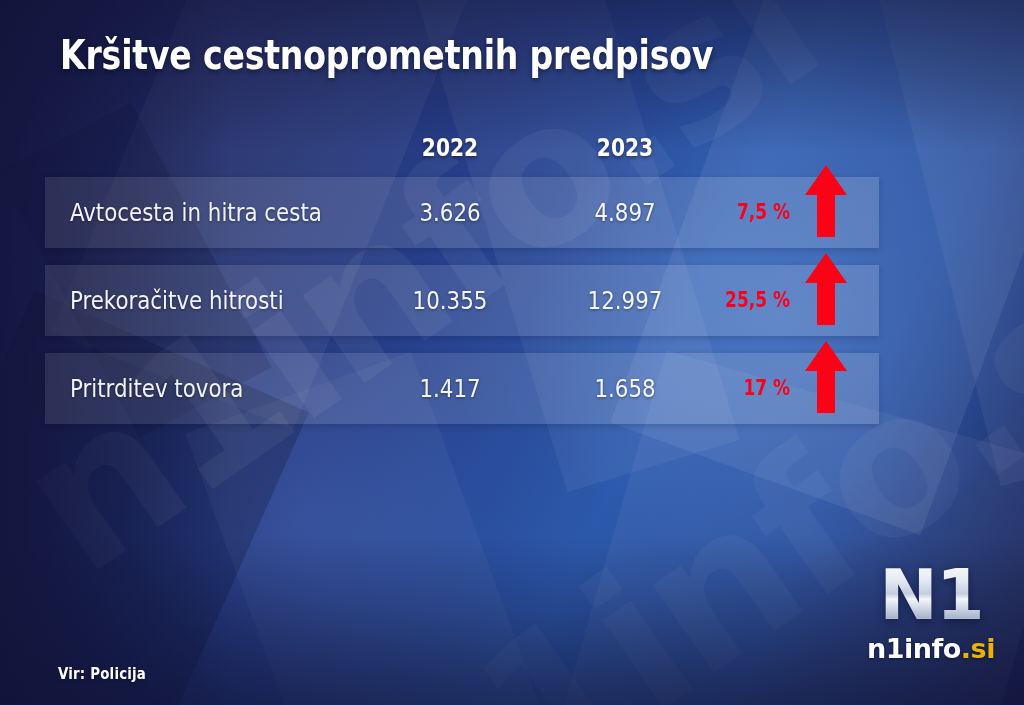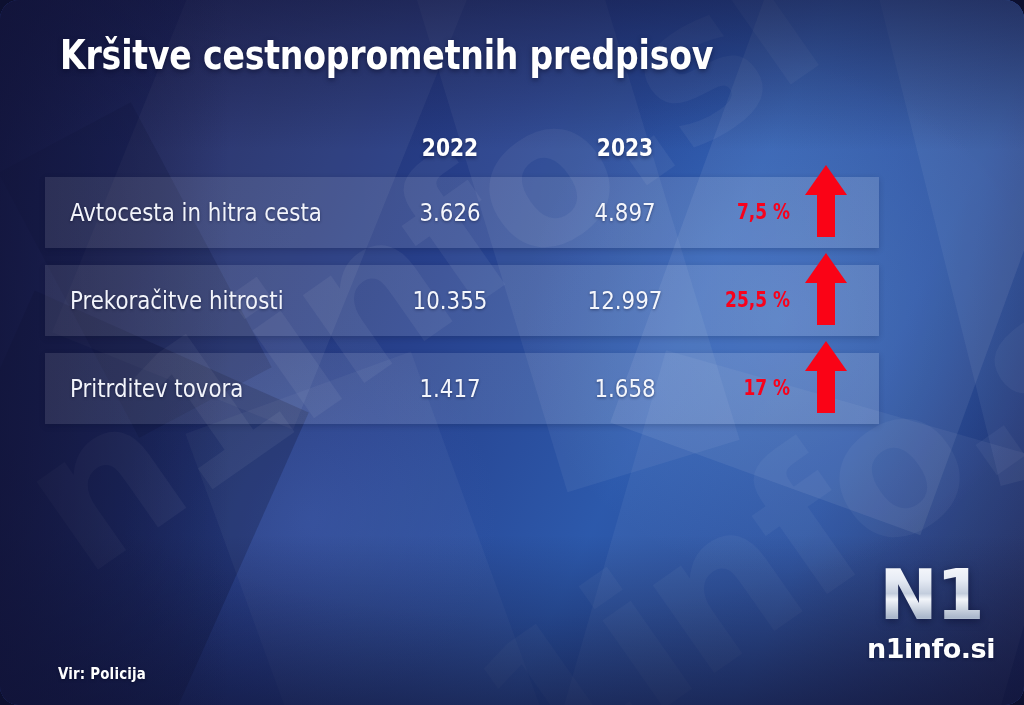--- a/index.html
+++ b/index.html
@@ -13,21 +13,20 @@
     overflow: hidden;
     font-family: "Liberation Sans", sans-serif;
   }
 
   #poster {
     position: relative;
     width: 1024px;
     height: 705px;
     overflow: hidden;
     background: #232a63;
-    border-radius: 19px;
   }
 
   
   .bg-base {
     position: absolute;
     inset: 0;
     background:
       radial-gradient(115% 90% at 62% 42%, #2f63b4 0%, #2a55a2 26%, #25408a 48%, #212f६e 70%, #1b2257 88%, #171a46 100%);
     background-color: #25418c;
   }
@@ -269,21 +268,21 @@
     margin-top: 4px;
     text-align: center;
     font-family: "DejaVu Sans", sans-serif;
     font-weight: bold;
     font-size: 27px;
     line-height: 30px;
     letter-spacing: -0.5px;
     color: #ffffff;
     text-shadow: 0 1px 3px rgba(4,8,40,0.5);
   }
-  .logo-sub .dot-si { color: #ffffff; }
+  .logo-sub .dot-si { color: #eab308; }
 </style>
 </head>
 <body>
 
 <div id="poster">
 
   <div class="bg-base"></div>
   <div class="bg-grad2"></div>
   <div class="glow g1"></div>
   <div class="glow g2"></div>

